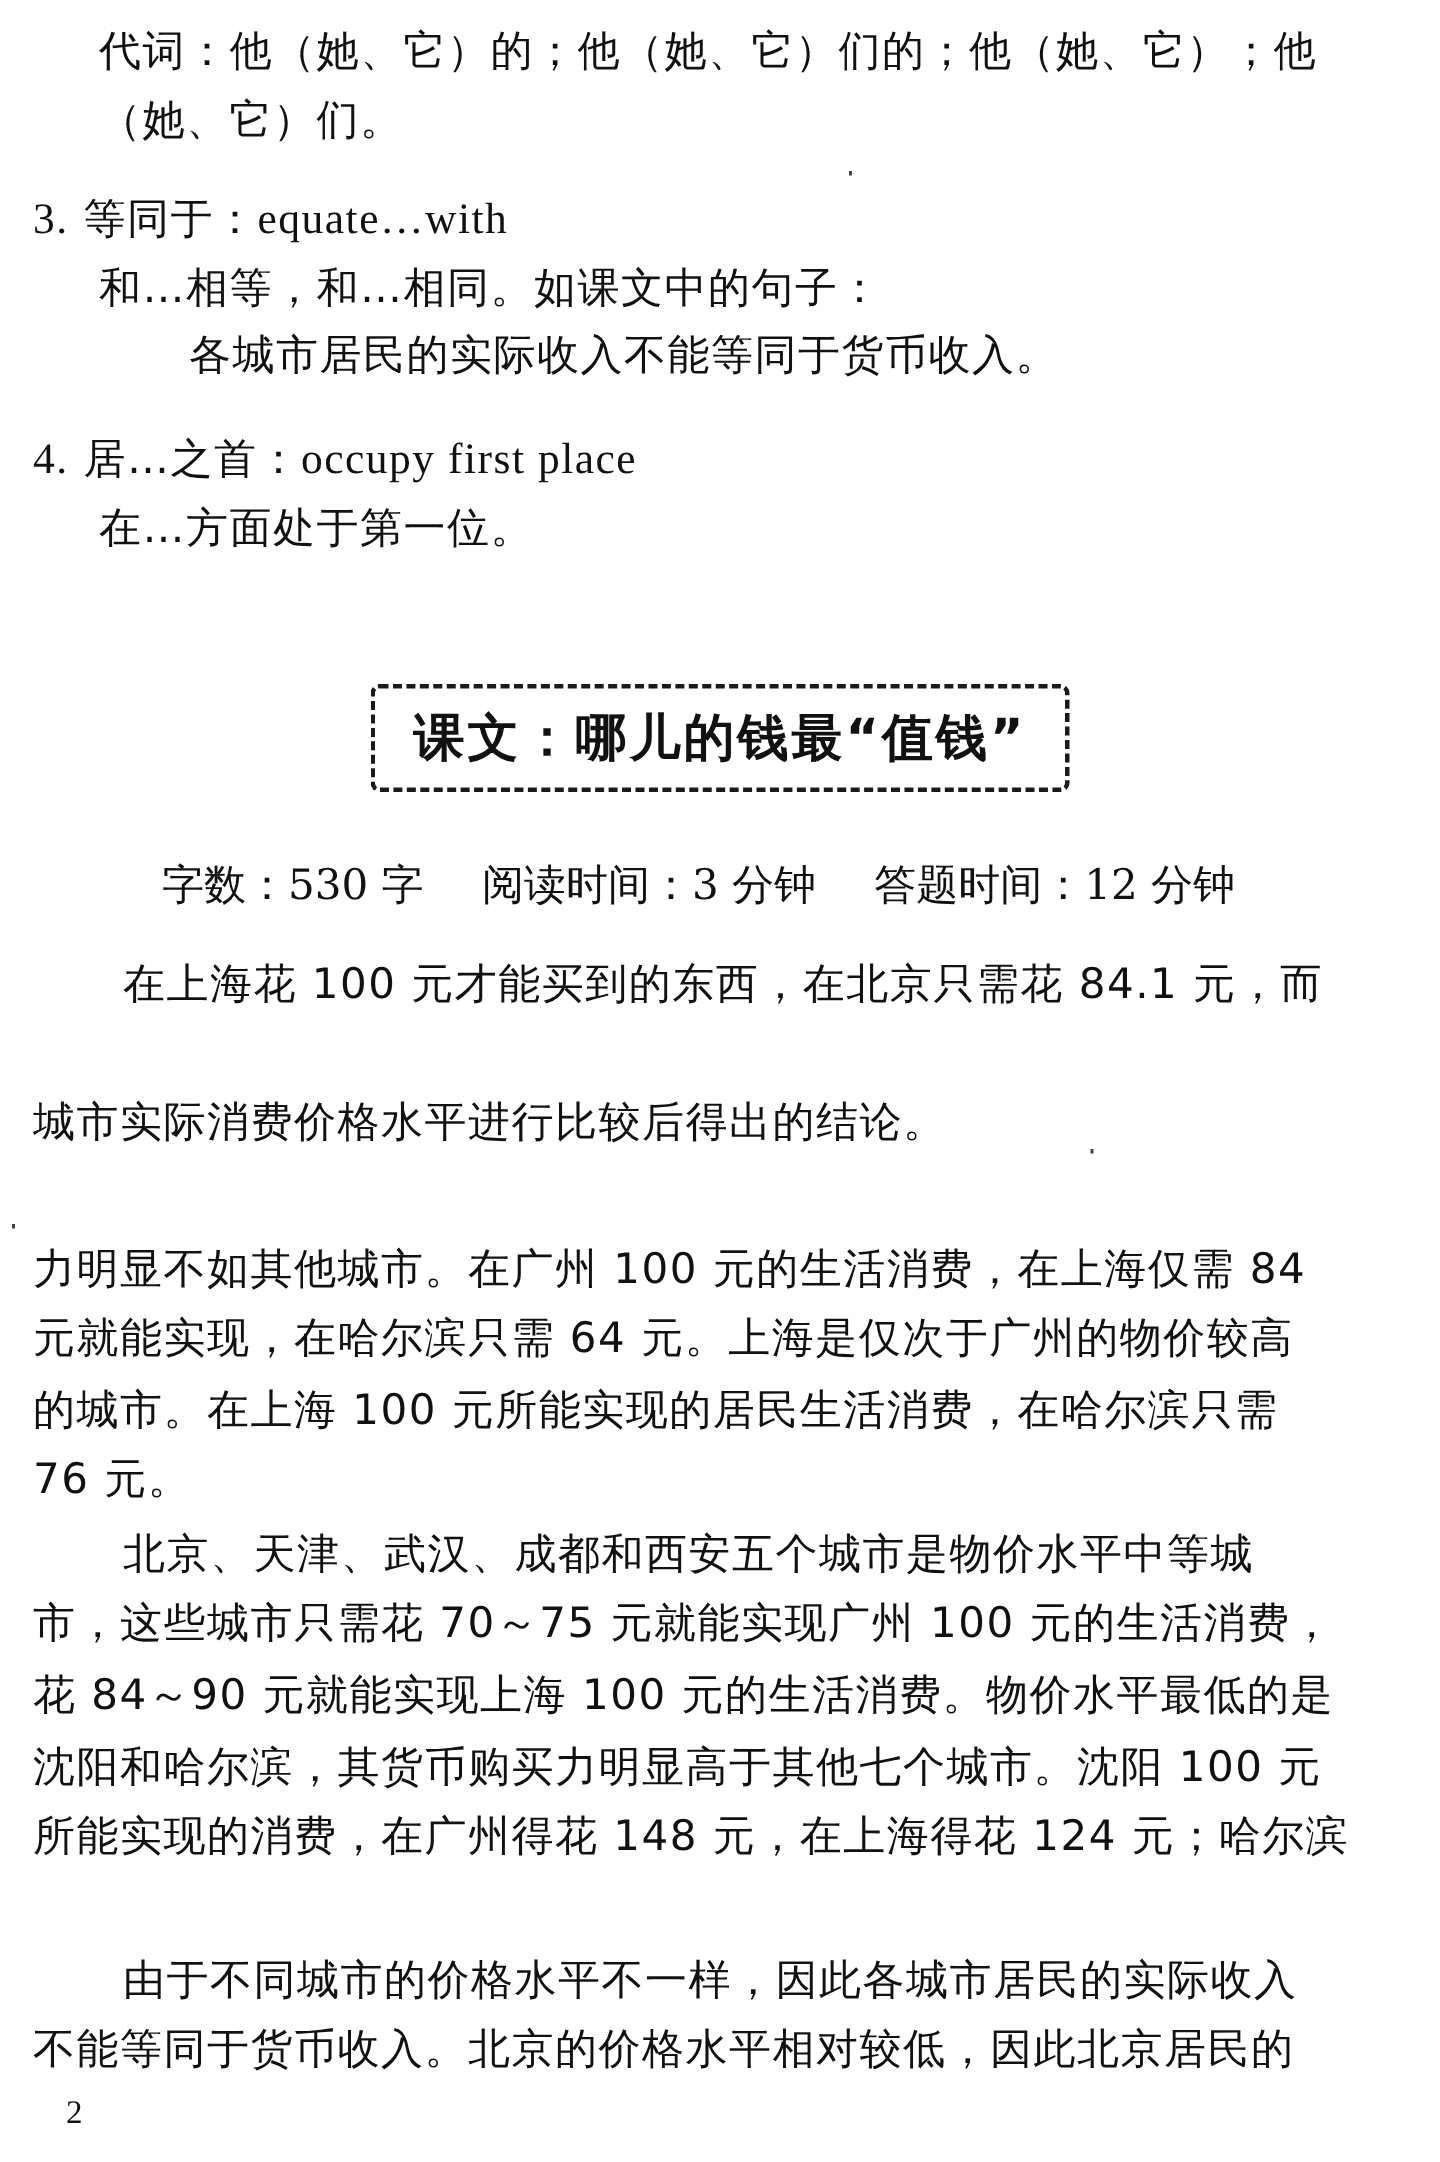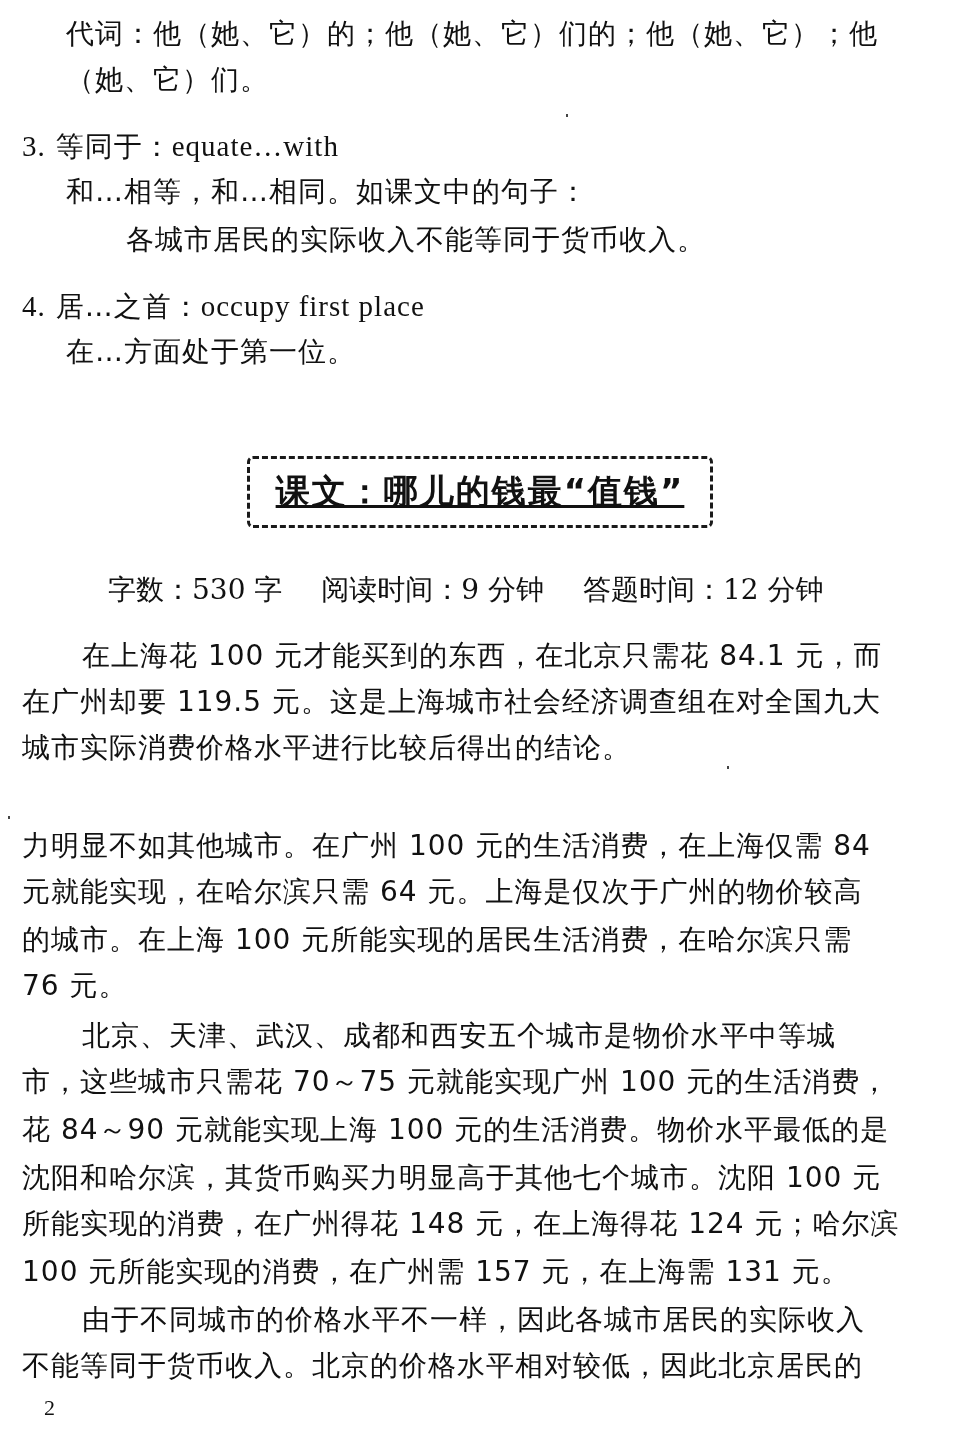--- a/index.html
+++ b/index.html
@@ -21,39 +21,38 @@
       width: 960px; height: 1173px;
     }
     .line {
       position: absolute;
       white-space: nowrap;
       font-size: 28px;
       line-height: 40px;
       letter-spacing: 1px;
     }
     .serif {
-      font-family: Liberation Serif, serif;
+      font-family: Liberation Mono, monospace;
     }
     .latin {
       font-family: "Liberation Serif", "DejaVu Serif", serif;
       font-size: 29px;
     }
     .title-box {
       position: absolute;
       left: 247px;
       top: 456px;
       width: 466px;
       height: 72px;
       border: 3px dashed #1a1a1a;
       border-radius: 6px;
       box-sizing: border-box;
       display: flex;
       align-items: center;
       justify-content: center;
-      text-decoration: underline;
     }
     .title-text {
       font-size: 34px;
       font-weight: bold;
       letter-spacing: 2px;
       white-space: nowrap;
     }
     .meta {
       position: absolute;
       left: 108px;
@@ -98,39 +97,37 @@
     <span>居…之首：</span><span class="latin">occupy first place</span>
   </div>
   <div class="line" style="left:66px; top:332px;">在…方面处于第一位。</div>
 
   <div class="title-box">
     <span class="title-text">课文：哪儿的钱最“值钱”</span>
   </div>
 
   <div class="meta">
     <span>字数：530 字</span>
-    <span>阅读时间：9 分钟</span>
+    <span>阅读时间：3 分钟</span>
     <span>答题时间：12 分钟</span>
   </div>
 
   <div class="line" style="left:82px; top:636px;">在上海花 100 元才能买到的东西，在北京只需花 84.1 元，而</div>
-  <div class="line" style="left:22px; top:682px;">在广州却要 119.5 元。这是上海城市社会经济调查组在对全国九大</div>
   <div class="line" style="left:22px; top:728px;">城市实际消费价格水平进行比较后得出的结论。</div>
 
   <div class="line" style="left:22px; top:826px;">力明显不如其他城市。在广州 100 元的生活消费，在上海仅需 84</div>
   <div class="line" style="left:22px; top:872px;">元就能实现，在哈尔滨只需 64 元。上海是仅次于广州的物价较高</div>
   <div class="line" style="left:22px; top:920px;">的城市。在上海 100 元所能实现的居民生活消费，在哈尔滨只需</div>
   <div class="line" style="left:22px; top:966px;">76 元。</div>
 
   <div class="line" style="left:82px; top:1016px;text-align:right;">北京、天津、武汉、成都和西安五个城市是物价水平中等城</div>
   <div class="line" style="left:22px; top:1062px;text-align:right;">市，这些城市只需花 70～75 元就能实现广州 100 元的生活消费，</div>
   <div class="line" style="left:22px; top:1110px;">花 84～90 元就能实现上海 100 元的生活消费。物价水平最低的是</div>
   <div class="line" style="left:22px; top:1158px;">沈阳和哈尔滨，其货币购买力明显高于其他七个城市。沈阳 100 元</div>
   <div class="line" style="left:22px; top:1204px;">所能实现的消费，在广州得花 148 元，在上海得花 124 元；哈尔滨</div>
-  <div class="line" style="left:22px; top:1252px;">100 元所能实现的消费，在广州需 157 元，在上海需 131 元。</div>
 
   <div class="line" style="left:82px; top:1300px;">由于不同城市的价格水平不一样，因此各城市居民的实际收入</div>
   <div class="line" style="left:22px; top:1346px;">不能等同于货币收入。北京的价格水平相对较低，因此北京居民的</div>
 
   <div class="page-number">2</div>
 
   <div class="speck" style="left:566px; top:114px;"></div>
   <div class="speck" style="left:727px; top:766px;"></div>
   <div class="speck" style="left:8px; top:816px;"></div>
 </div>

